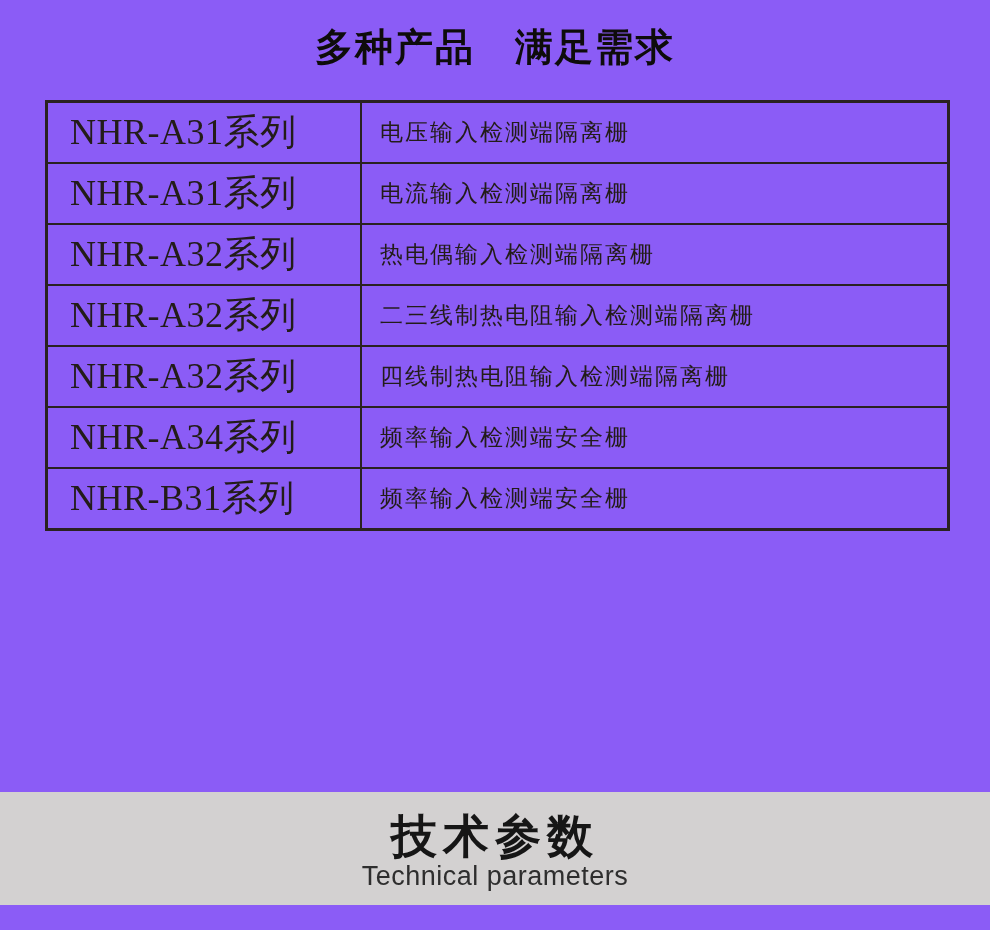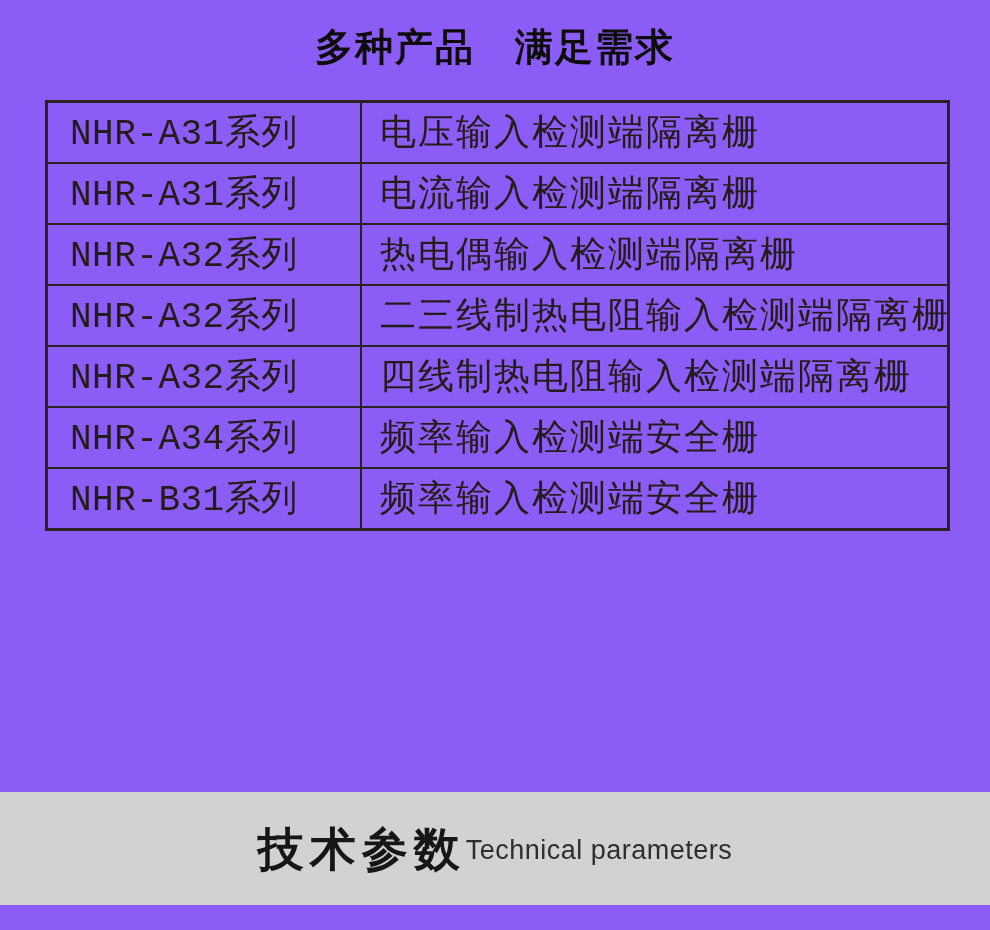--- a/index.html
+++ b/index.html
@@ -41,39 +41,39 @@
   table.product-table td {
     border: 2px solid #2a2220;
     height: 57px;
     vertical-align: middle;
     white-space: nowrap;
     overflow: hidden;
   }
   td.series-cell {
     width: 289px;
     padding-left: 22px;
-    font-family: Liberation Mono, monospace;
+    font-family: Liberation Serif, serif;
     font-size: 36px;
     letter-spacing: 0.5px;
   }
   td.desc-cell {
     padding-left: 18px;
     font-family: "Liberation Serif", serif;
-    font-size: 36px;
+    font-size: 23px;
     letter-spacing: 2px;
   }
   .section-banner {
     position: absolute;
     left: 0;
     top: 792px;
     width: 990px;
     height: 113px;
     background: #d3d1d1;
     display: flex;
-    flex-direction: row;
+    flex-direction: column;
     align-items: center;
     justify-content: center;
   }
   .section-title {
     font-size: 46px;
     line-height: 52px;
     font-weight: bold;
     color: #161616;
     letter-spacing: 6px;
     font-family: "Liberation Sans", sans-serif;

